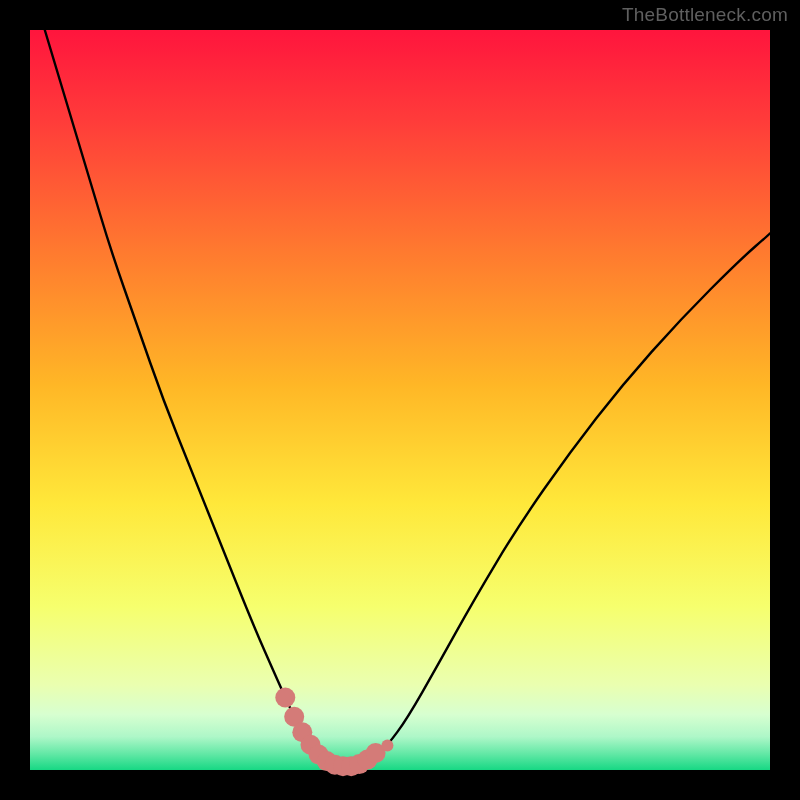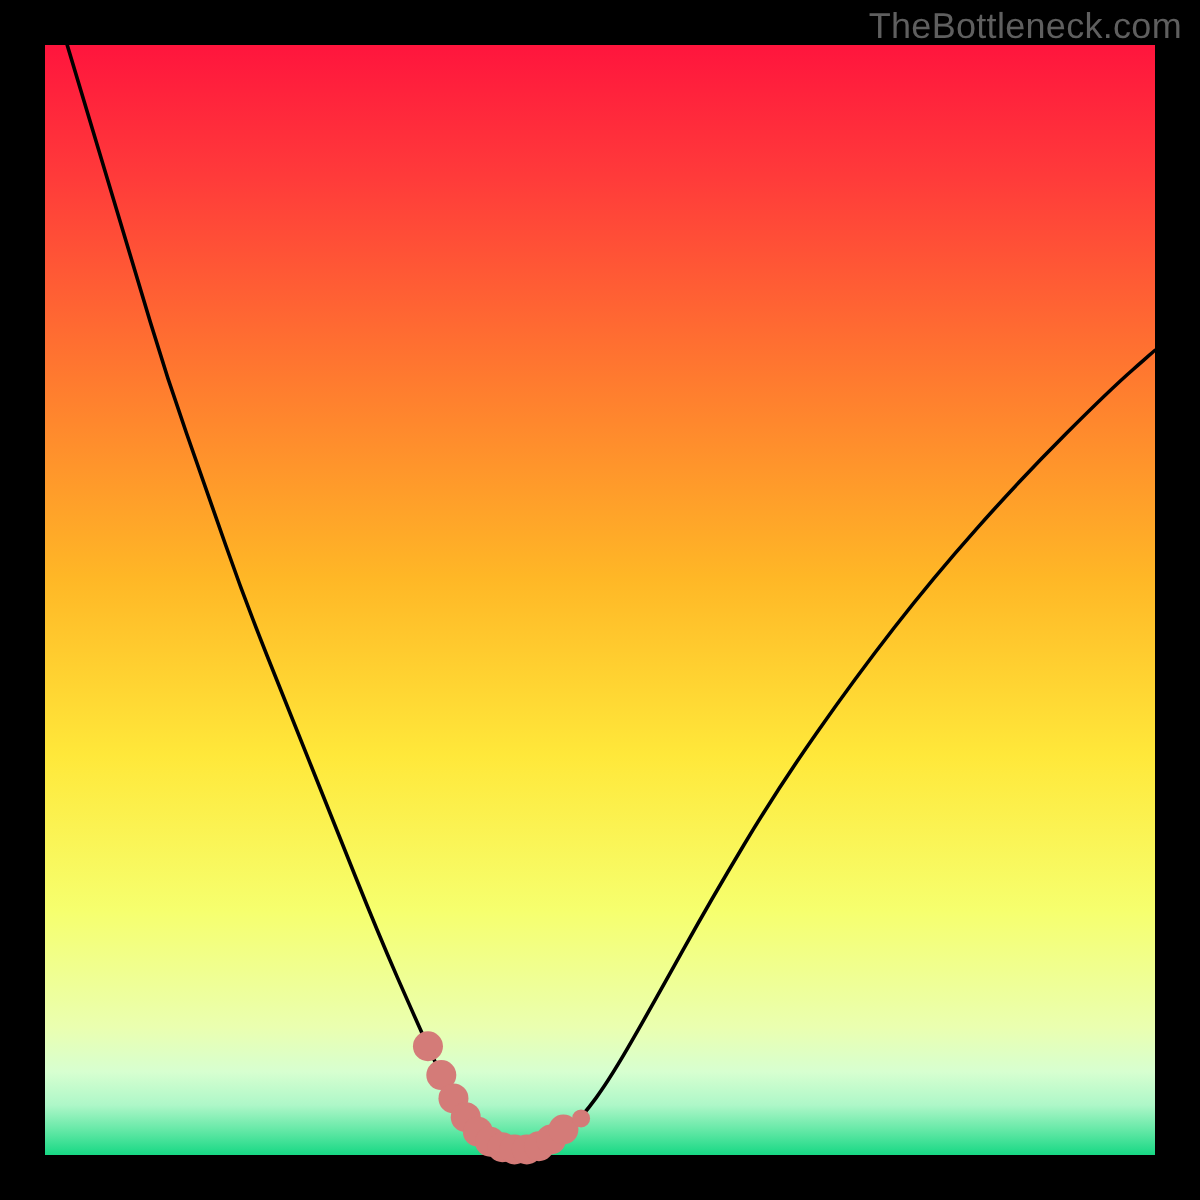--- a/index.html
+++ b/index.html
@@ -17,21 +17,21 @@
     top: 0;
     width: 800px;
     height: 800px;
     background: #000;
   }
   .watermark {
     position: absolute;
     top: 4px;
     right: 12px;
     color: #5f5f5f;
-    font-size: 24px;
+    font-size: 19px;
     font-weight: 500;
     letter-spacing: 0.2px;
   }
   svg {
     position: absolute;
     left: 0;
     top: 0;
   }
 </style>
 </head>

